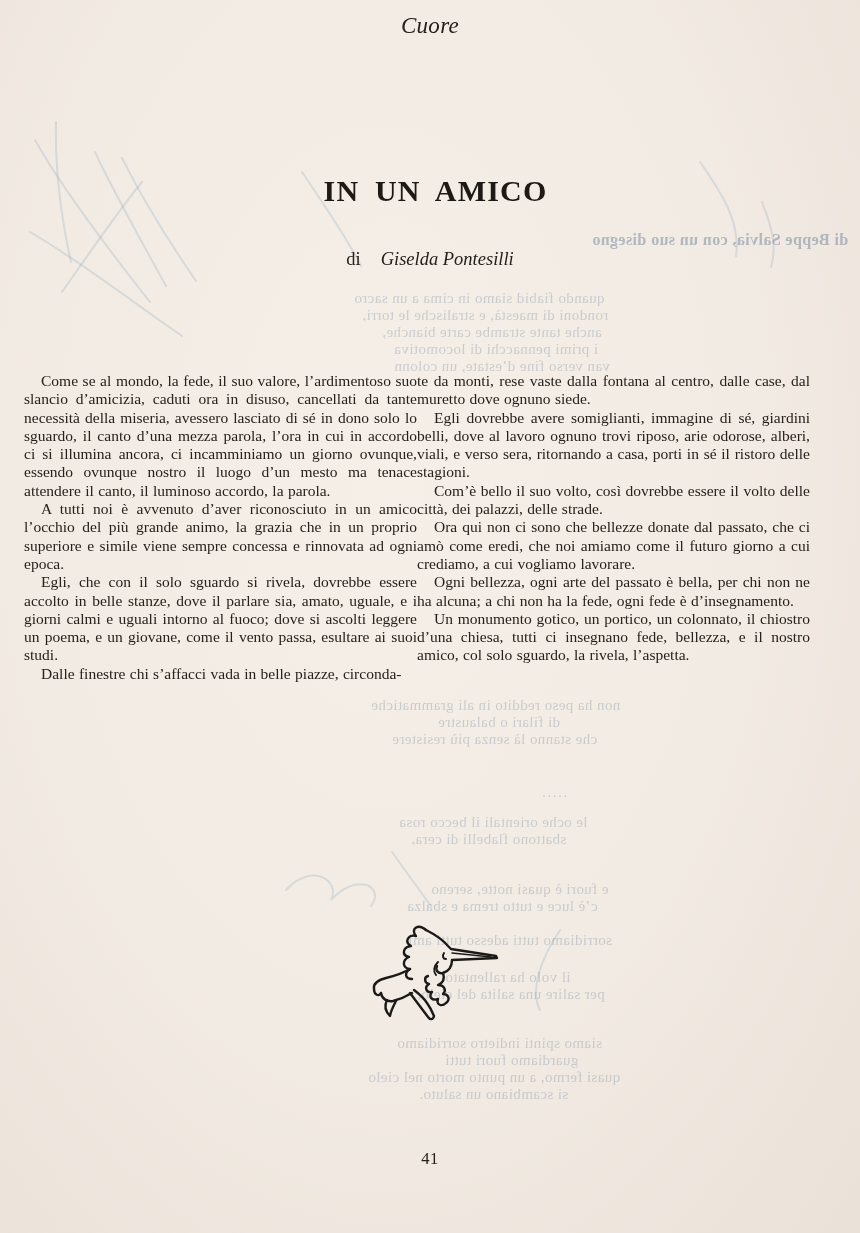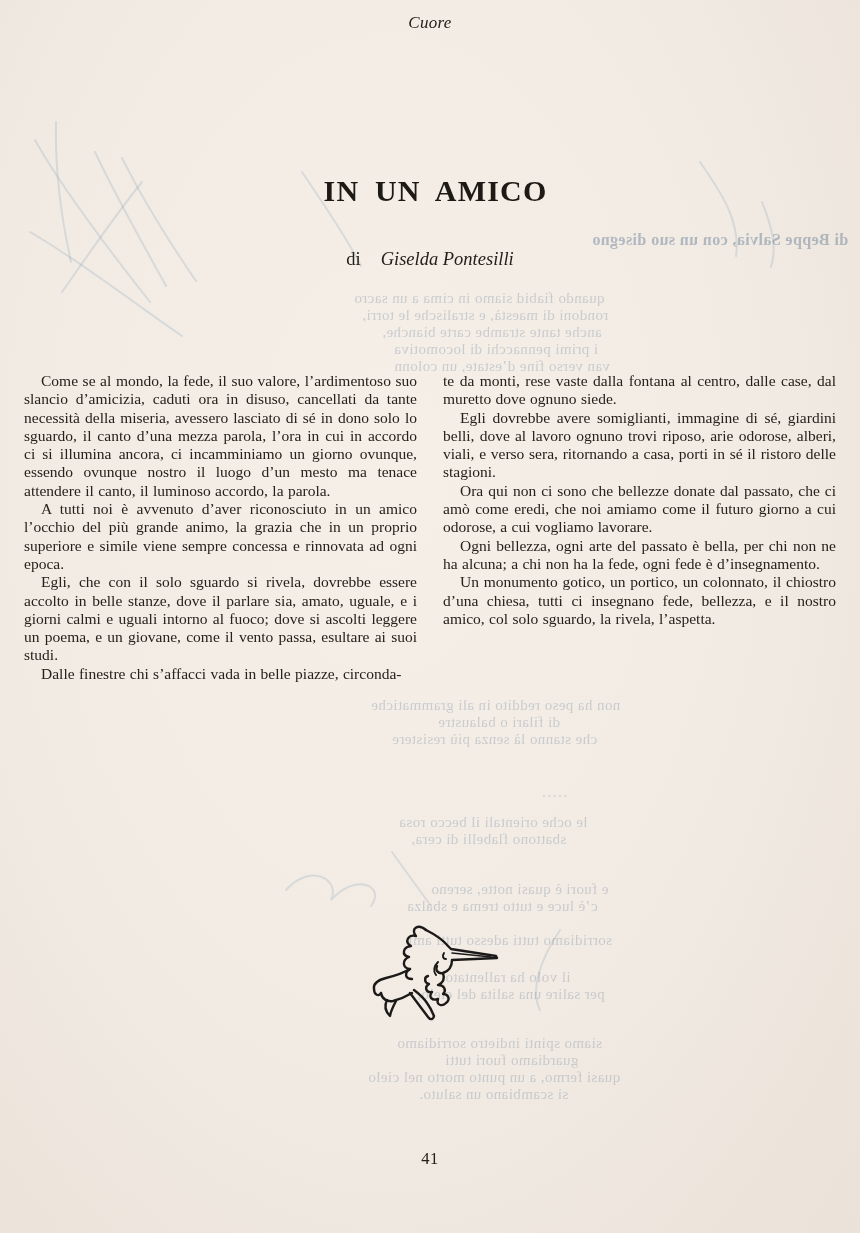--- a/index.html
+++ b/index.html
@@ -3,27 +3,27 @@
 <meta charset="utf-8">
 <style>
   html,body { margin:0; padding:0; background:#777; }
   .page {
     position:relative; width:860px; height:1233px; margin:0 auto;
     background: radial-gradient(ellipse at 45% 38%, #f5efe8 0%, #f2ebe3 55%, #eae1d8 100%);
     font-family:"Liberation Serif","DejaVu Serif",serif;
     color:#24201b; overflow:hidden;
   }
   .running-header { position:absolute; top:13px; left:0; right:0; text-align:center;
-    font-style:italic; font-size:17px; letter-spacing:.3px; }
+    font-style:italic; font-size:23px; letter-spacing:.3px; }
   .title { position:absolute; top:174px; left:11px; right:0; text-align:center;
     font-weight:700; font-size:30px; letter-spacing:1.2px; word-spacing:7px; color:#1d1915; }
   .byline { position:absolute; top:249px; left:0; right:0; text-align:center; font-size:18.5px; }
   .byline .prefix { margin-right:20px; }
   .byline .author { font-style:italic; }
-  .columns { position:absolute; top:372px; left:24px; width:812px; display:flex; gap:26px; }
+  .columns { position:absolute; top:372px; left:24px; width:812px; display:flex; }
   .col { width:393px; text-align:justify; font-size:15.5px; line-height:18.3px; color:#26211c; }
   .col p { margin:0; text-indent:17px; word-spacing:.5px; }
   .col p.noindent { text-indent:0; }
   .pagenum { position:absolute; top:1149px; left:0; right:0; text-align:center;
     font-size:16.5px; font-weight:400; letter-spacing:.5px; }
   
   .ghost-layer { position:absolute; inset:0; pointer-events:none; }
   .ghost-line { position:absolute; white-space:nowrap; transform:scaleX(-1);
     font-size:15px; color:rgba(116,138,160,.33); letter-spacing:.4px;
     filter:blur(.35px); font-weight:500; }
@@ -88,21 +88,22 @@
   <div class="columns">
     <div class="col">
         <p>Come se al mondo, la fede, il suo valore, l’ardimentoso suo slancio d’amicizia, caduti ora in disuso, cancellati da tante necessità della miseria, avessero lasciato di sé in dono solo lo sguardo, il canto d’una mezza parola, l’ora in cui in accordo ci si illumina ancora, ci incamminiamo un giorno ovunque, essendo ovunque nostro il luogo d’un mesto ma tenace attendere il canto, il luminoso accordo, la parola.</p>
         <p>A tutti noi è avvenuto d’aver riconosciuto in un amico l’occhio del più grande animo, la grazia che in un proprio superiore e simile viene sempre concessa e rinnovata ad ogni epoca.</p>
         <p>Egli, che con il solo sguardo si rivela, dovrebbe essere accolto in belle stanze, dove il parlare sia, amato, uguale, e i giorni calmi e uguali intorno al fuoco; dove si ascolti leggere un poema, e un giovane, come il vento passa, esultare ai suoi studi.</p>
         <p>Dalle finestre chi s’affacci vada in belle piazze, circonda-</p>
       </div>
     <div class="col">
         <p class="noindent">te da monti, rese vaste dalla fontana al centro, dalle case, dal muretto dove ognuno siede.</p>
         <p>Egli dovrebbe avere somiglianti, immagine di sé, giardini belli, dove al lavoro ognuno trovi riposo, arie odorose, alberi, viali, e verso sera, ritornando a casa, porti in sé il ristoro delle stagioni.</p>
-        <p>Ora qui non ci sono che bellezze donate dal passato, che ci amò come eredi, che noi amiamo come il futuro giorno a cui odorose, a cui vogliamo lavorare.</p>
+        <p>Com’è bello il suo volto, così dovrebbe essere il volto delle città, dei palazzi, delle strade.</p>
+        <p>Ora qui non ci sono che bellezze donate dal passato, che ci amò come eredi, che noi amiamo come il futuro giorno a cui crediamo, a cui vogliamo lavorare.</p>
         <p>Ogni bellezza, ogni arte del passato è bella, per chi non ne ha alcuna; a chi non ha la fede, ogni fede è d’insegnamento.</p>
         <p>Un monumento gotico, un portico, un colonnato, il chiostro d’una chiesa, tutti ci insegnano fede, bellezza, e il nostro amico, col solo sguardo, la rivela, l’aspetta.</p>
       </div>
   </div>
 
   <svg class="unicorn" viewBox="0 0 140 106">
     <g fill="none" stroke="#1b1a18" stroke-width="2.4" stroke-linecap="round" stroke-linejoin="round">
 
       <path d="M60,9 C52,2 44,8 50,15 C42,13 38,21 45,25 C37,26 35,34 43,36 C36,39 36,47 44,48 C38,52 39,58 46,58"></path>
 

